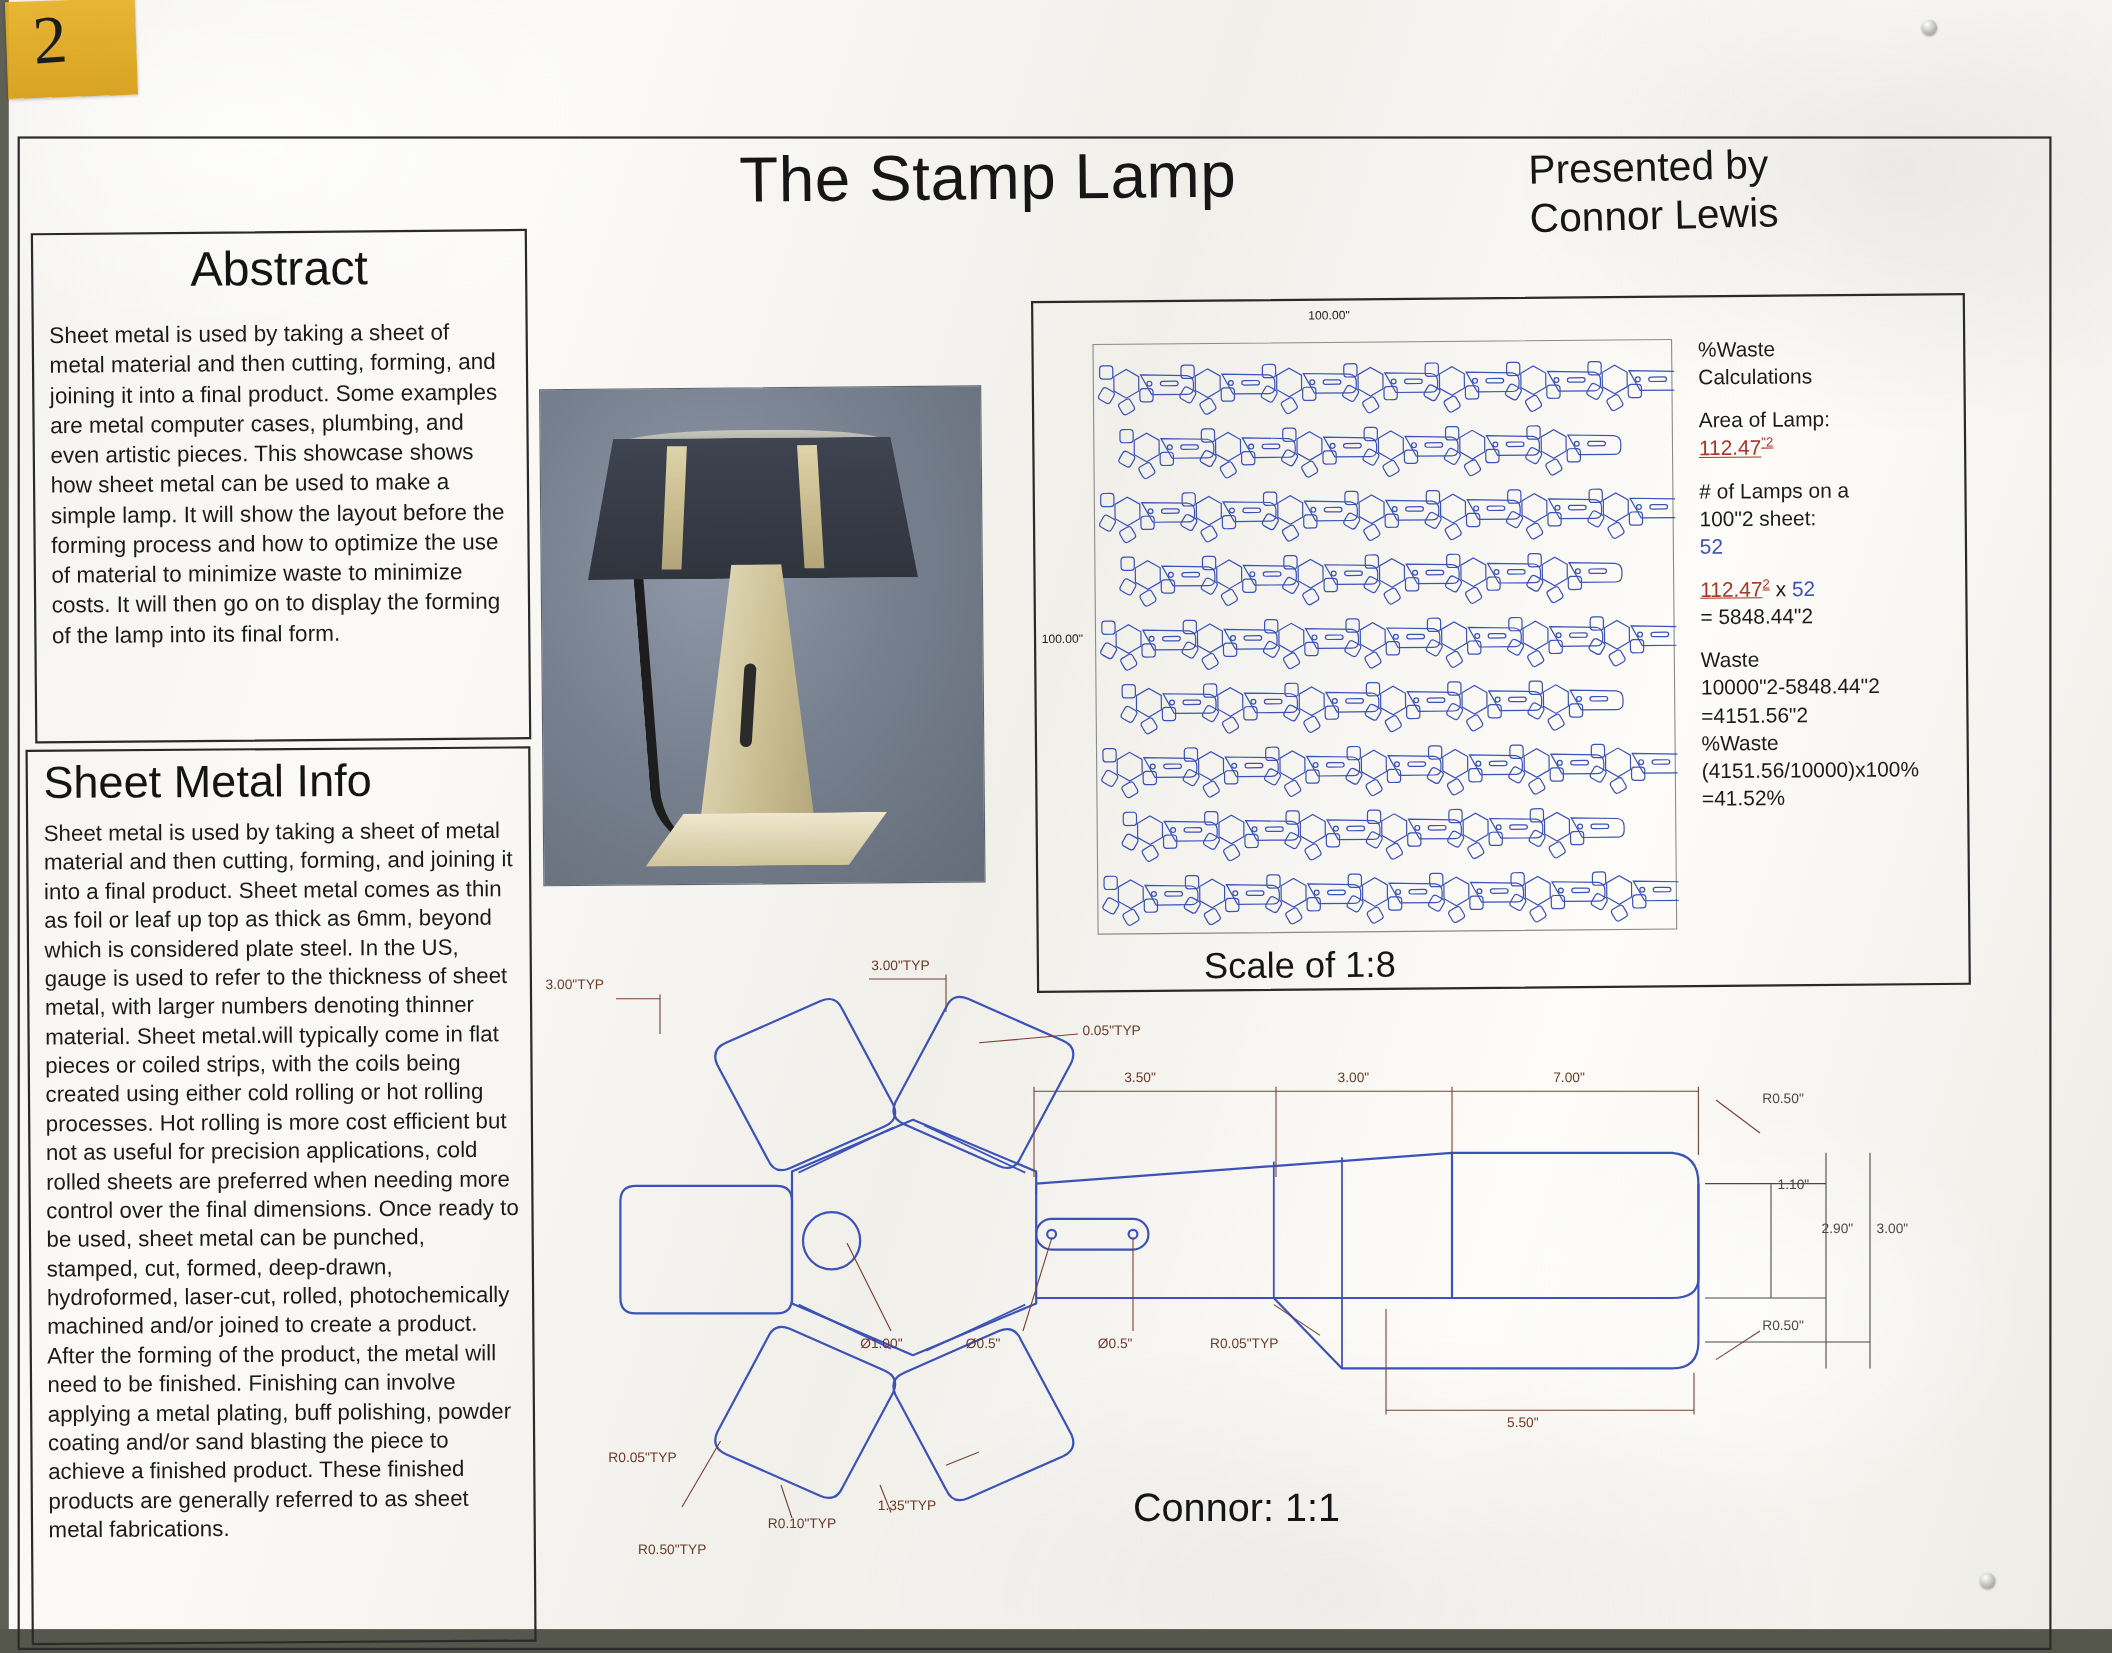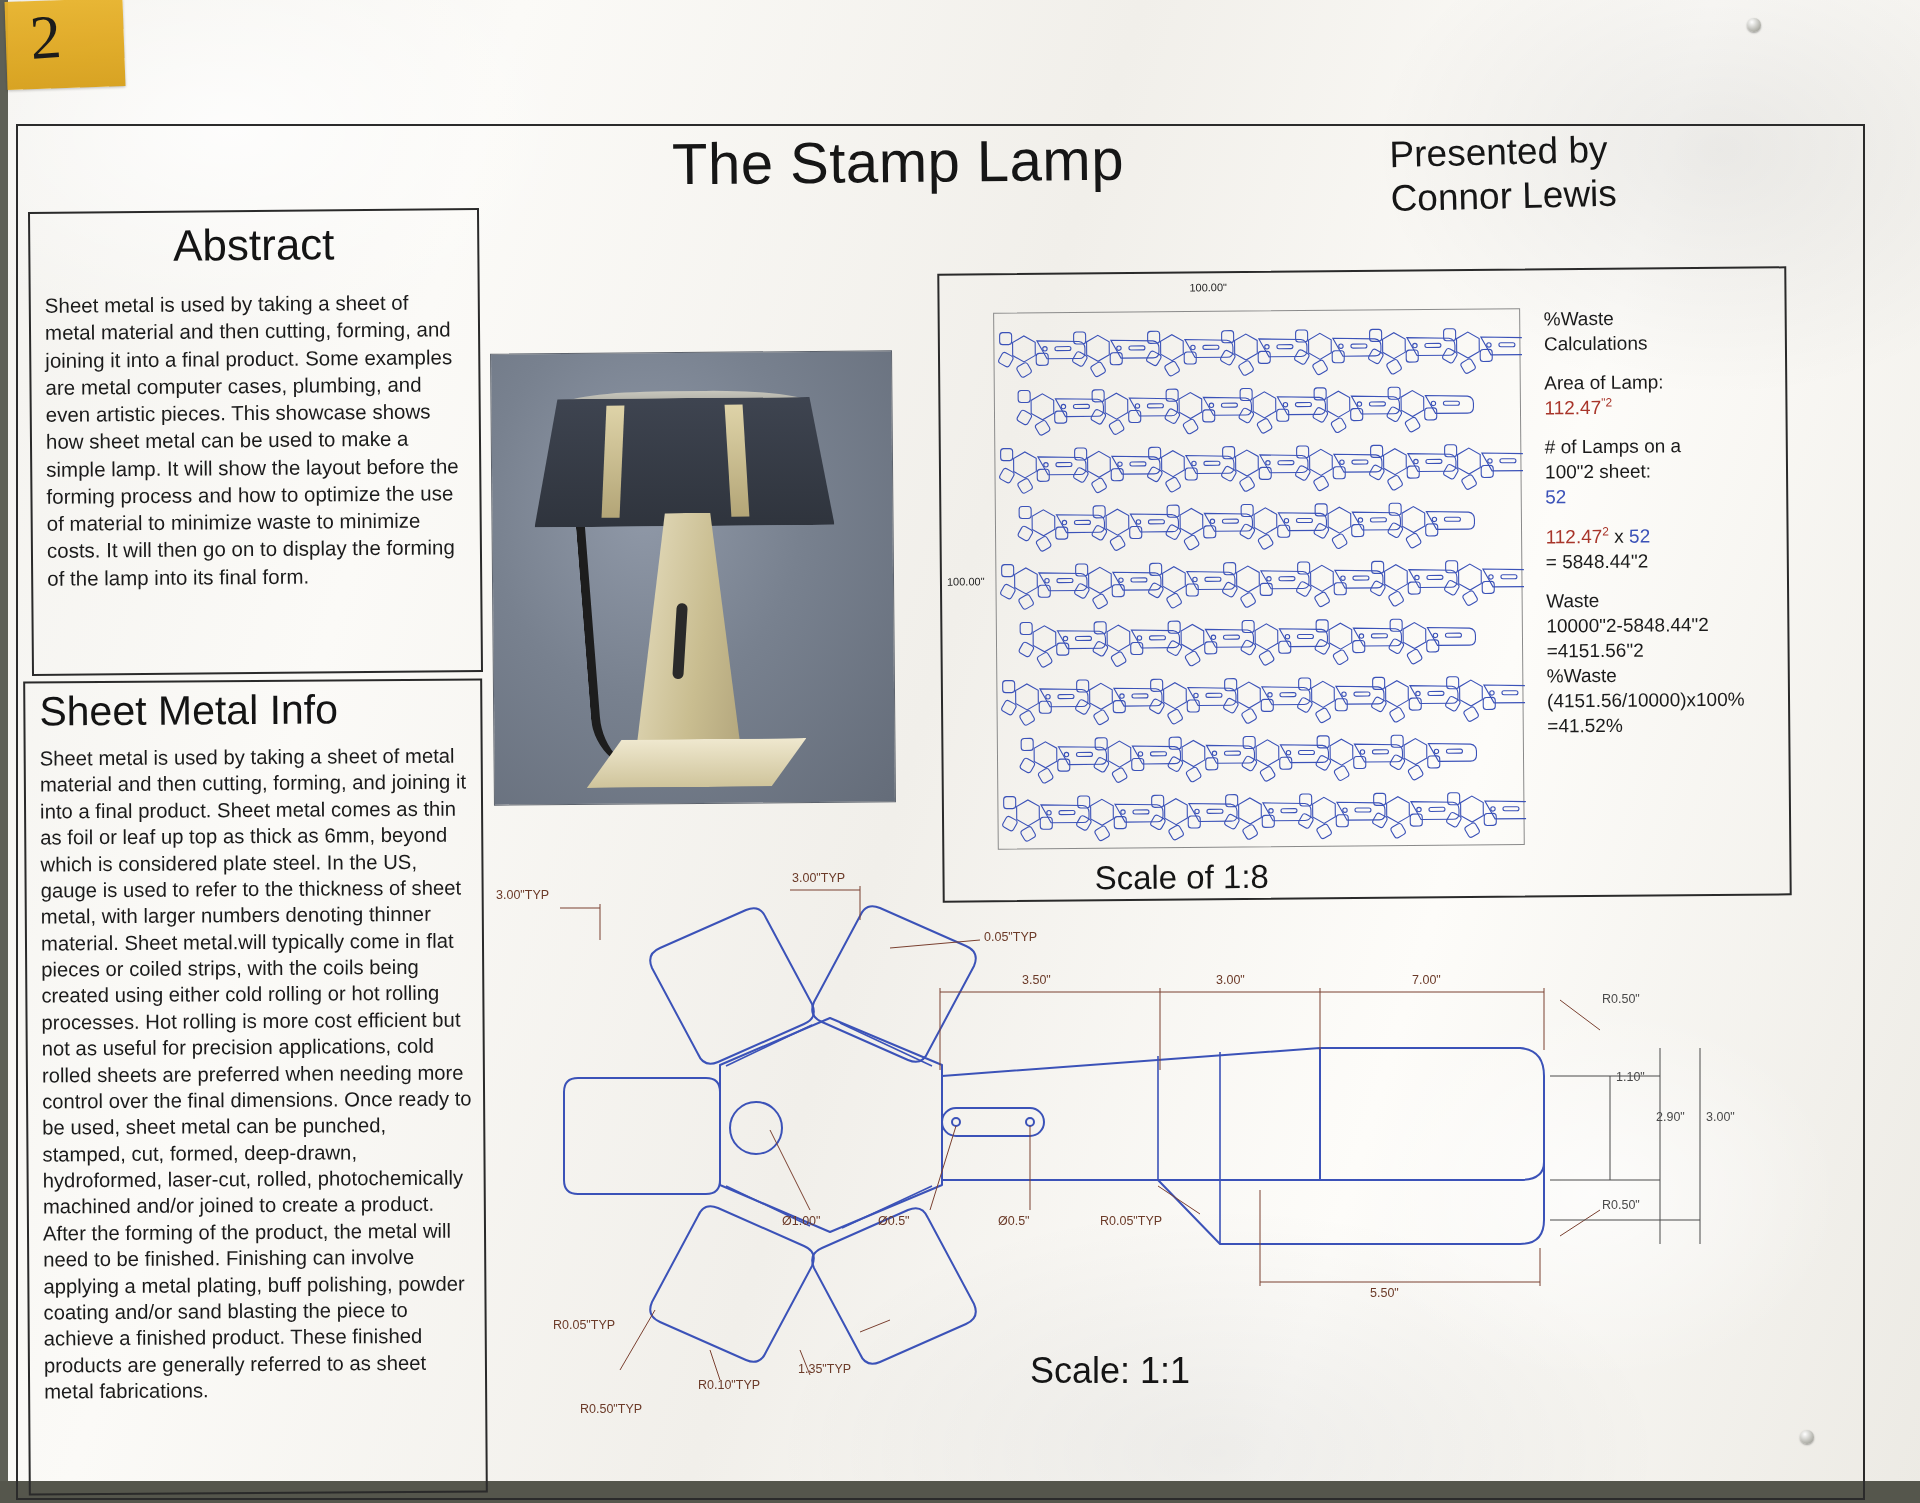--- a/index.html
+++ b/index.html
@@ -131,21 +131,21 @@
   #nest-svg{position:absolute;left:0;top:0;}
   .dimtxt{position:absolute;font-size:11px;color:#1d1d1d;}
   #nest-scale{
     position:absolute;left:150px;bottom:2px;font-size:33px;color:#151515;
   }
   
   #waste{
     position:absolute;left:604px;top:36px;width:235px;
     font-size:19px;line-height:1.32;color:#1b1b1b;
   }
-  .red{color:#a8352a;}
+  .red{color:#a8352a;text-decoration:underline;}
   .blue{color:#3b52b8;}
   .sup{font-size:12px;vertical-align:super;}
 
   
   #flat-box{position:absolute;left:560px;top:880px;width:1290px;height:600px;}
   #flat-svg{position:absolute;left:0;top:0;}
   #flat-scale{
     position:absolute;left:470px;top:470px;font-size:36px;color:#151515;
   }
   .fdim{position:absolute;font-size:12.5px;color:#6b3a28;white-space:nowrap;}
@@ -826,15 +826,15 @@
     <div class="fdim" style="left:810px;top:406px;">5.50"</div>
     <div class="fdim" style="left:222px;top:334px;">Ø1.00"</div>
     <div class="fdim" style="left:318px;top:334px;">Ø0.5"</div>
     <div class="fdim" style="left:438px;top:334px;">Ø0.5"</div>
     <div class="fdim" style="left:540px;top:334px;">R0.05"TYP</div>
     <div class="fdim" style="left:-7px;top:438px;">R0.05"TYP</div>
     <div class="fdim" style="left:238px;top:482px;">1.35"TYP</div>
     <div class="fdim" style="left:138px;top:498px;">R0.10"TYP</div>
     <div class="fdim" style="left:20px;top:522px;">R0.50"TYP</div>
 
-    <div id="flat-scale">Scale: 1:1</div>
+    <div id="flat-scale">Connor: 1:1</div>
   </div>
 </div>
 
 </body></html>

